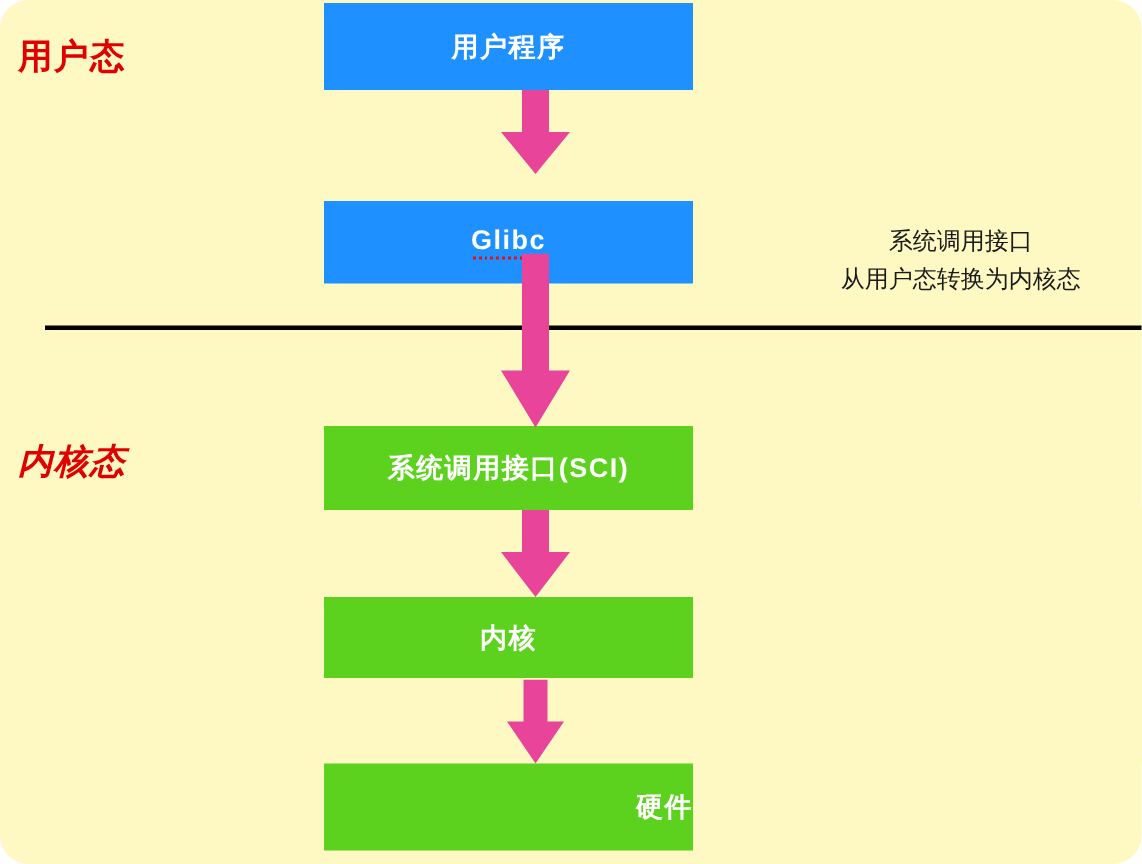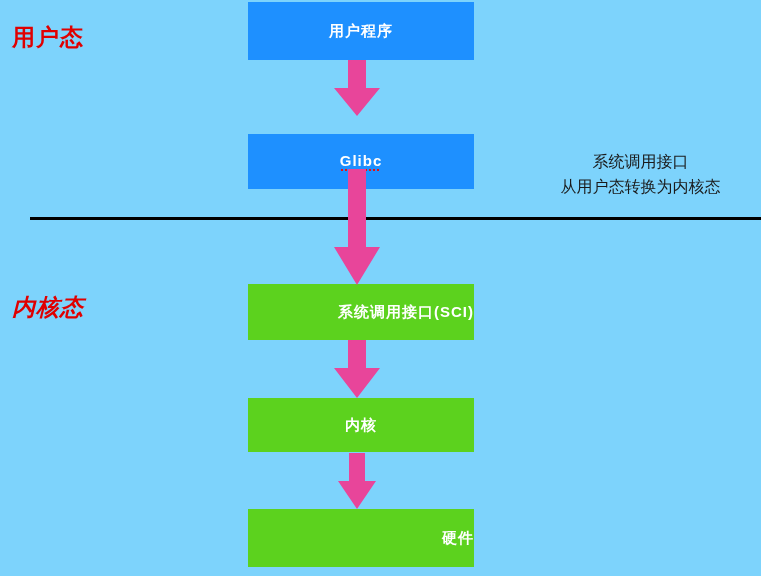--- a/index.html
+++ b/index.html
@@ -10,56 +10,57 @@
   body {
     width: 761px;
     height: 576px;
     font-family: "Liberation Sans", "DejaVu Sans", sans-serif;
     overflow: hidden;
   }
   #canvas {
     position: relative;
     width: 761px;
     height: 576px;
-    background: #7dd3fc;
+    background: #fef9c3;
+    border-radius: 19px;
   }
 
   
   .mode-label {
     position: absolute;
     font-size: 23px;
     font-weight: bold;
     color: #e00000;
     letter-spacing: 1px;
     white-space: nowrap;
     line-height: 1;
   }
   #label-user  { left: 12px; top: 26px; }
   #label-kernel{ left: 12px; top: 296px; font-style: italic; }
 
   
   .box {
     position: absolute;
-    left: 248px;
-    width: 226px;
+    left: 216px;
+    width: 246px;
     display: flex;
     align-items: center;
     justify-content: center;
     color: #ffffff;
-    font-size: 15px;
+    font-size: 18px;
     font-weight: bold;
     letter-spacing: 1px;
     box-sizing: border-box;
   }
   .box.blue  { background: #1e90ff; }
   .box.green { background: #5cd21e; }
 
   #box-user-program { top: 2px;   height: 58px; }
   #box-glibc        { top: 114px; height: 55px; margin-top: 20px; }
-  #box-sci          { top: 284px; height: 56px; justify-content: flex-end; }
+  #box-sci          { top: 284px; height: 56px; }
   #box-kernel       { top: 398px; height: 54px; }
   #box-hardware     { top: 509px; height: 58px; justify-content: flex-end; }
 
   
   .squiggle {
     position: relative;
     display: inline-block;
     padding-bottom: 2px;
   }
   .squiggle::after {

